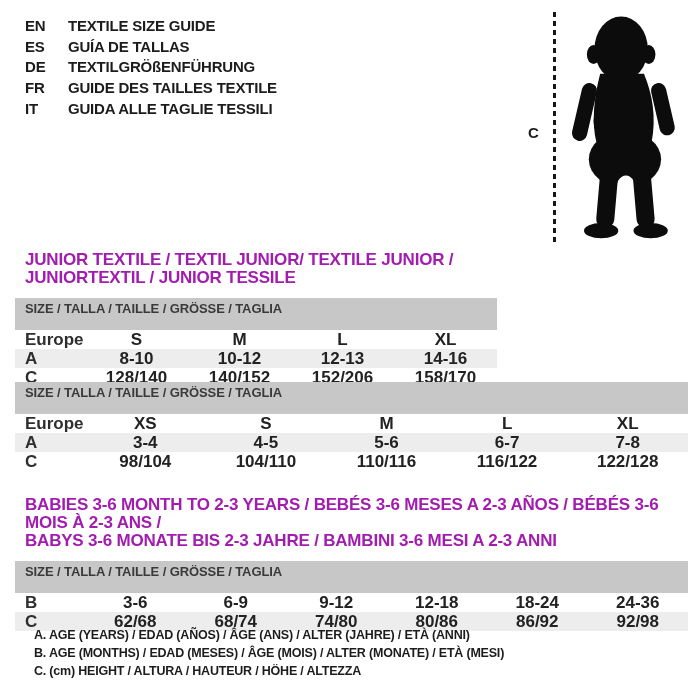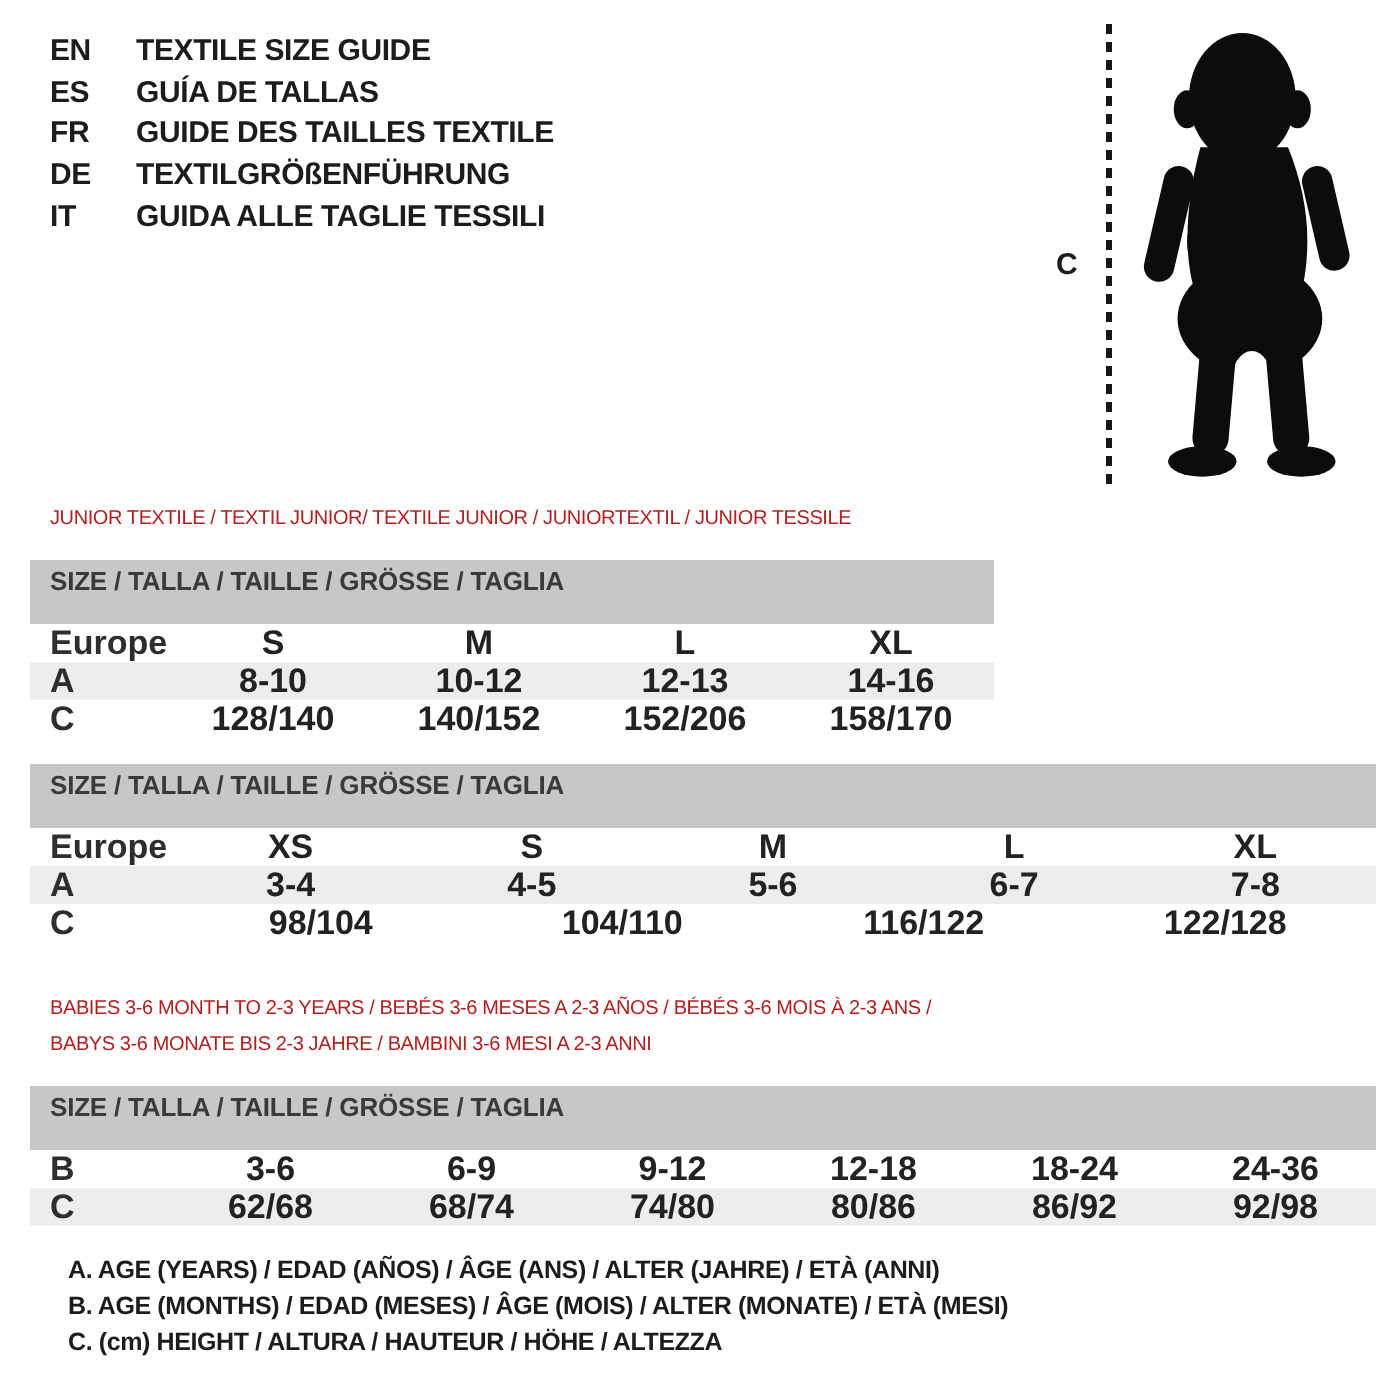--- a/index.html
+++ b/index.html
@@ -19,22 +19,22 @@
   .dotted-line { position:absolute; left:553px; top:12px; width:3px; height:232px;
                  background:repeating-linear-gradient(to bottom,#161616 0 5px,transparent 5px 9px); }
   .height-label { position:absolute; left:528px; top:124px; font-weight:bold; font-size:15px; }
   .baby-svg { position:absolute; left:562px; top:7px; }
 
   
   .section { position:absolute; left:15px; }
   .sec-junior   { top:251px; width:482px; }
   .sec-children { top:371px; width:673px; }
   .sec-babies   { top:496px; width:673px; }
-  .section-title { padding-left:10px; font-weight:normal; font-size:10px;
-                   letter-spacing:-0.2px; color:#b91c1c; line-height:18px; }
+  .section-title { padding-left:10px; font-weight:bold; font-size:17px;
+                   letter-spacing:-0.2px; color:#a21caf; line-height:18px; }
   .size-header { margin-top:11px; height:32px; line-height:21px; background:#c7c7c7;
                  color:#3a3a3a; font-weight:bold; font-size:13px; padding-left:10px;
                  letter-spacing:-0.1px; }
   .trow { display:flex; height:19px; line-height:19px; font-weight:bold; font-size:17px; }
   .trow.shaded { background:#ededed; }
   .tlabel { width:70px; padding-left:10px; color:#2e2e2e; flex:none; }
   .tval { flex:1; text-align:center; color:#222; }
 
   
   .legend { position:absolute; left:34px; top:626px; }
@@ -49,26 +49,26 @@
   <div class="lang-list">
     <div class="lang-row">
       <span class="lang-code">EN</span>
       <span class="lang-label">TEXTILE SIZE GUIDE</span>
     </div>
     <div class="lang-row">
       <span class="lang-code">ES</span>
       <span class="lang-label">GUÍA DE TALLAS</span>
     </div>
     <div class="lang-row">
+      <span class="lang-code">DE</span>
+      <span class="lang-label">TEXTILGRÖßENFÜHRUNG</span>
+    </div>
+    <div class="lang-row">
       <span class="lang-code">FR</span>
       <span class="lang-label">GUIDE DES TAILLES TEXTILE</span>
-    </div>
-    <div class="lang-row">
-      <span class="lang-code">DE</span>
-      <span class="lang-label">TEXTILGRÖßENFÜHRUNG</span>
     </div>
     <div class="lang-row">
       <span class="lang-code">IT</span>
       <span class="lang-label">GUIDA ALLE TAGLIE TESSILI</span>
     </div>
   </div>
 
   <span class="height-label">C</span>
   <div class="dotted-line"></div>
 
@@ -133,20 +133,21 @@
       <span class="tval">3-4</span>
       <span class="tval">4-5</span>
       <span class="tval">5-6</span>
       <span class="tval">6-7</span>
       <span class="tval">7-8</span>
     </div>
     <div class="trow">
       <span class="tlabel">C</span>
       <span class="tval">98/104</span>
       <span class="tval">104/110</span>
+      <span class="tval">110/116</span>
       <span class="tval">116/122</span>
       <span class="tval">122/128</span>
     </div>
   </div>
 
   <div class="section sec-babies">
     <div class="section-title">BABIES 3-6 MONTH TO 2-3 YEARS / BEBÉS 3-6 MESES A 2-3 AÑOS / BÉBÉS 3-6 MOIS À 2-3 ANS /</div>
     <div class="section-title">BABYS 3-6 MONATE BIS 2-3 JAHRE / BAMBINI 3-6 MESI A 2-3 ANNI</div>
     <div class="size-header">SIZE / TALLA / TAILLE / GRÖSSE / TAGLIA</div>
     <div class="trow">

